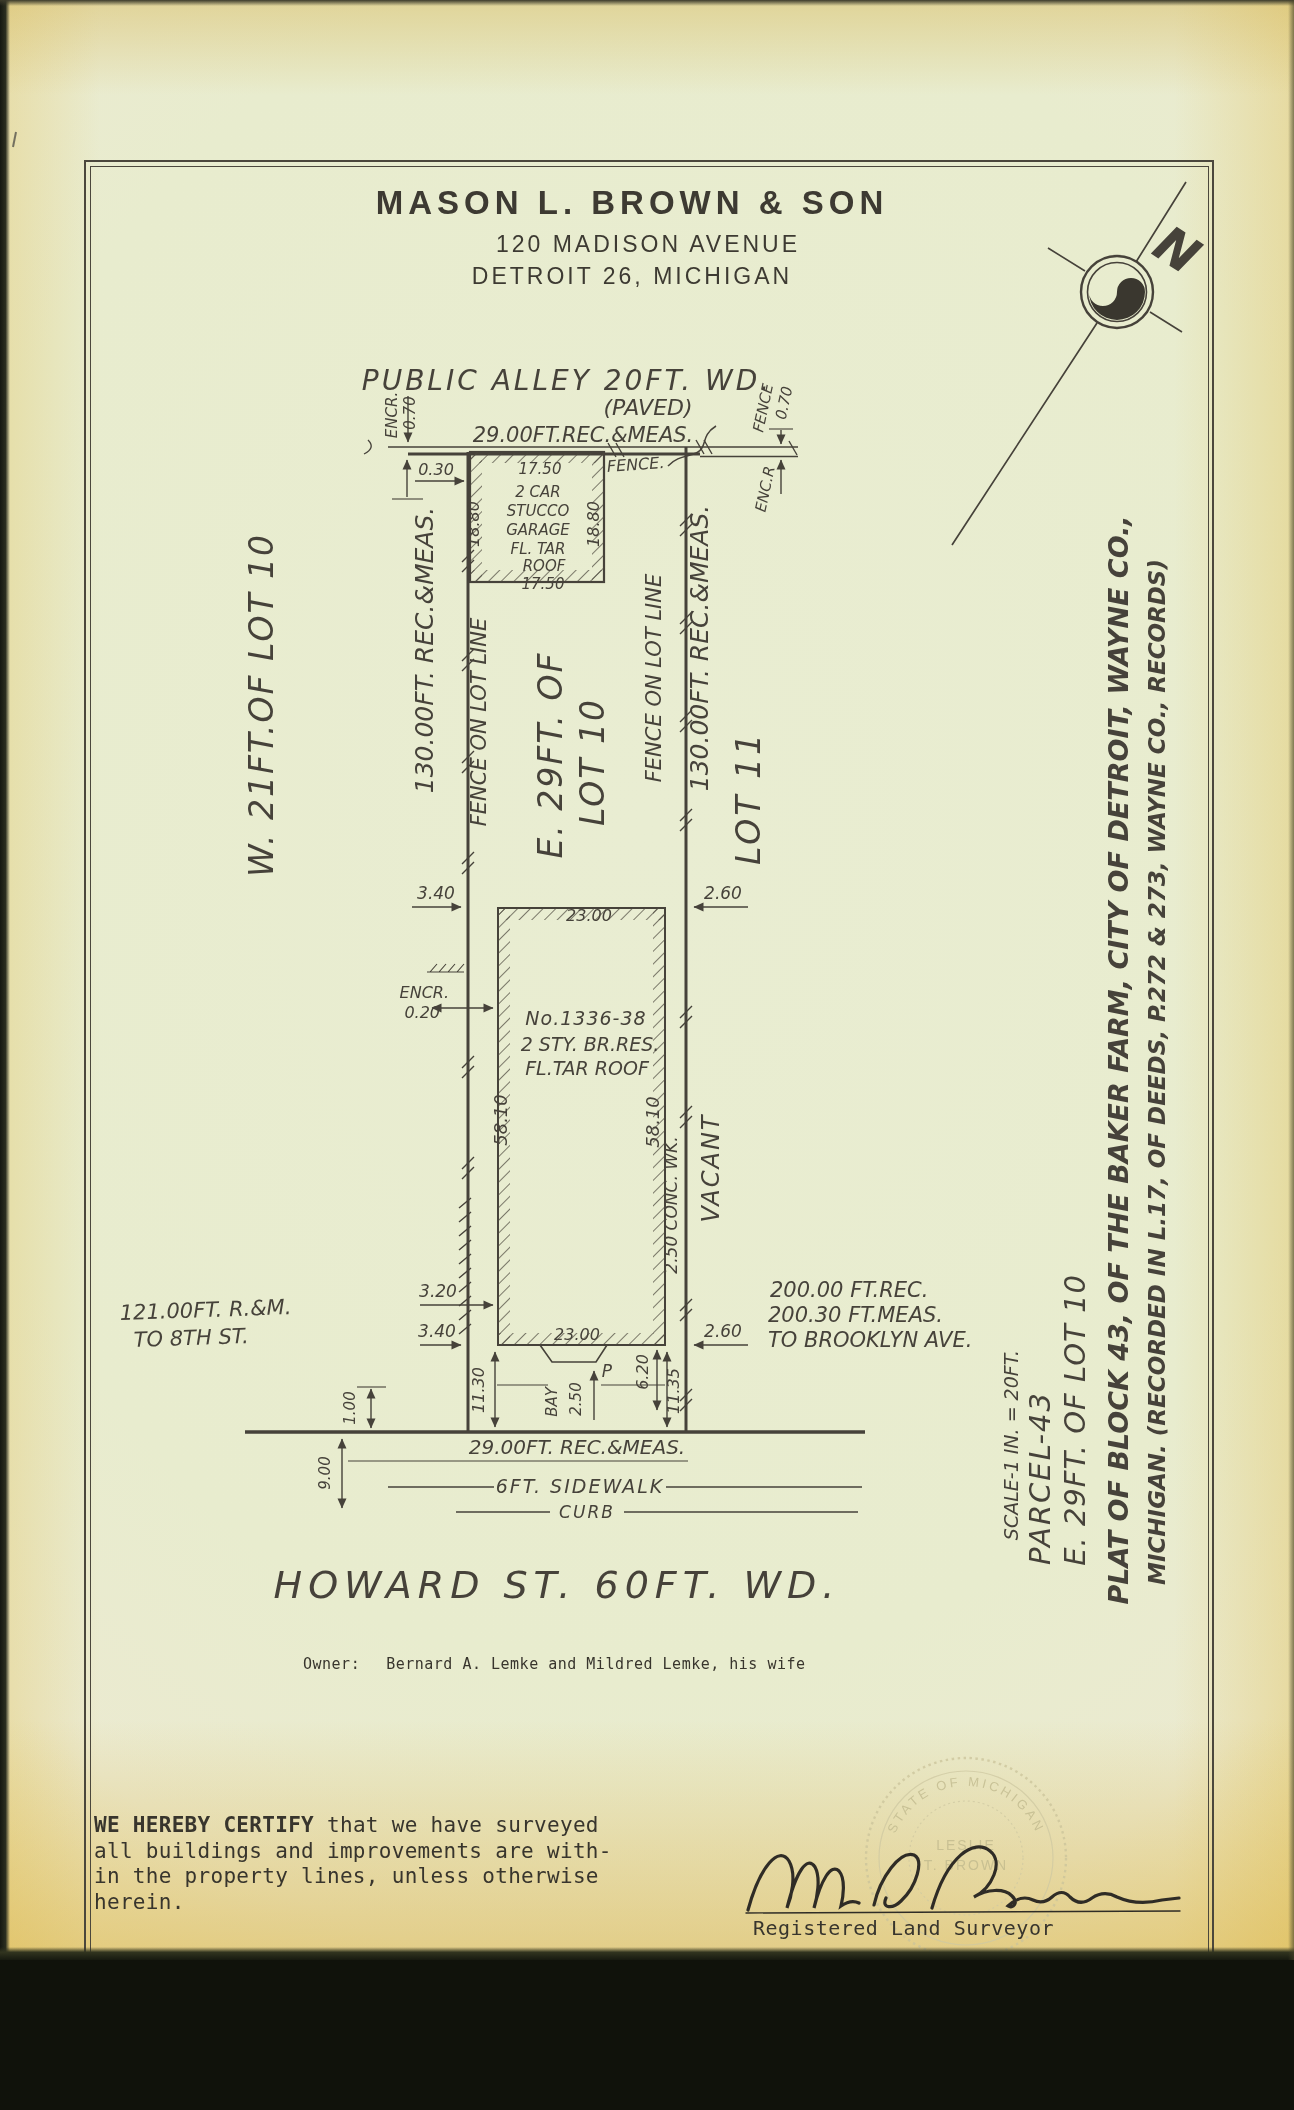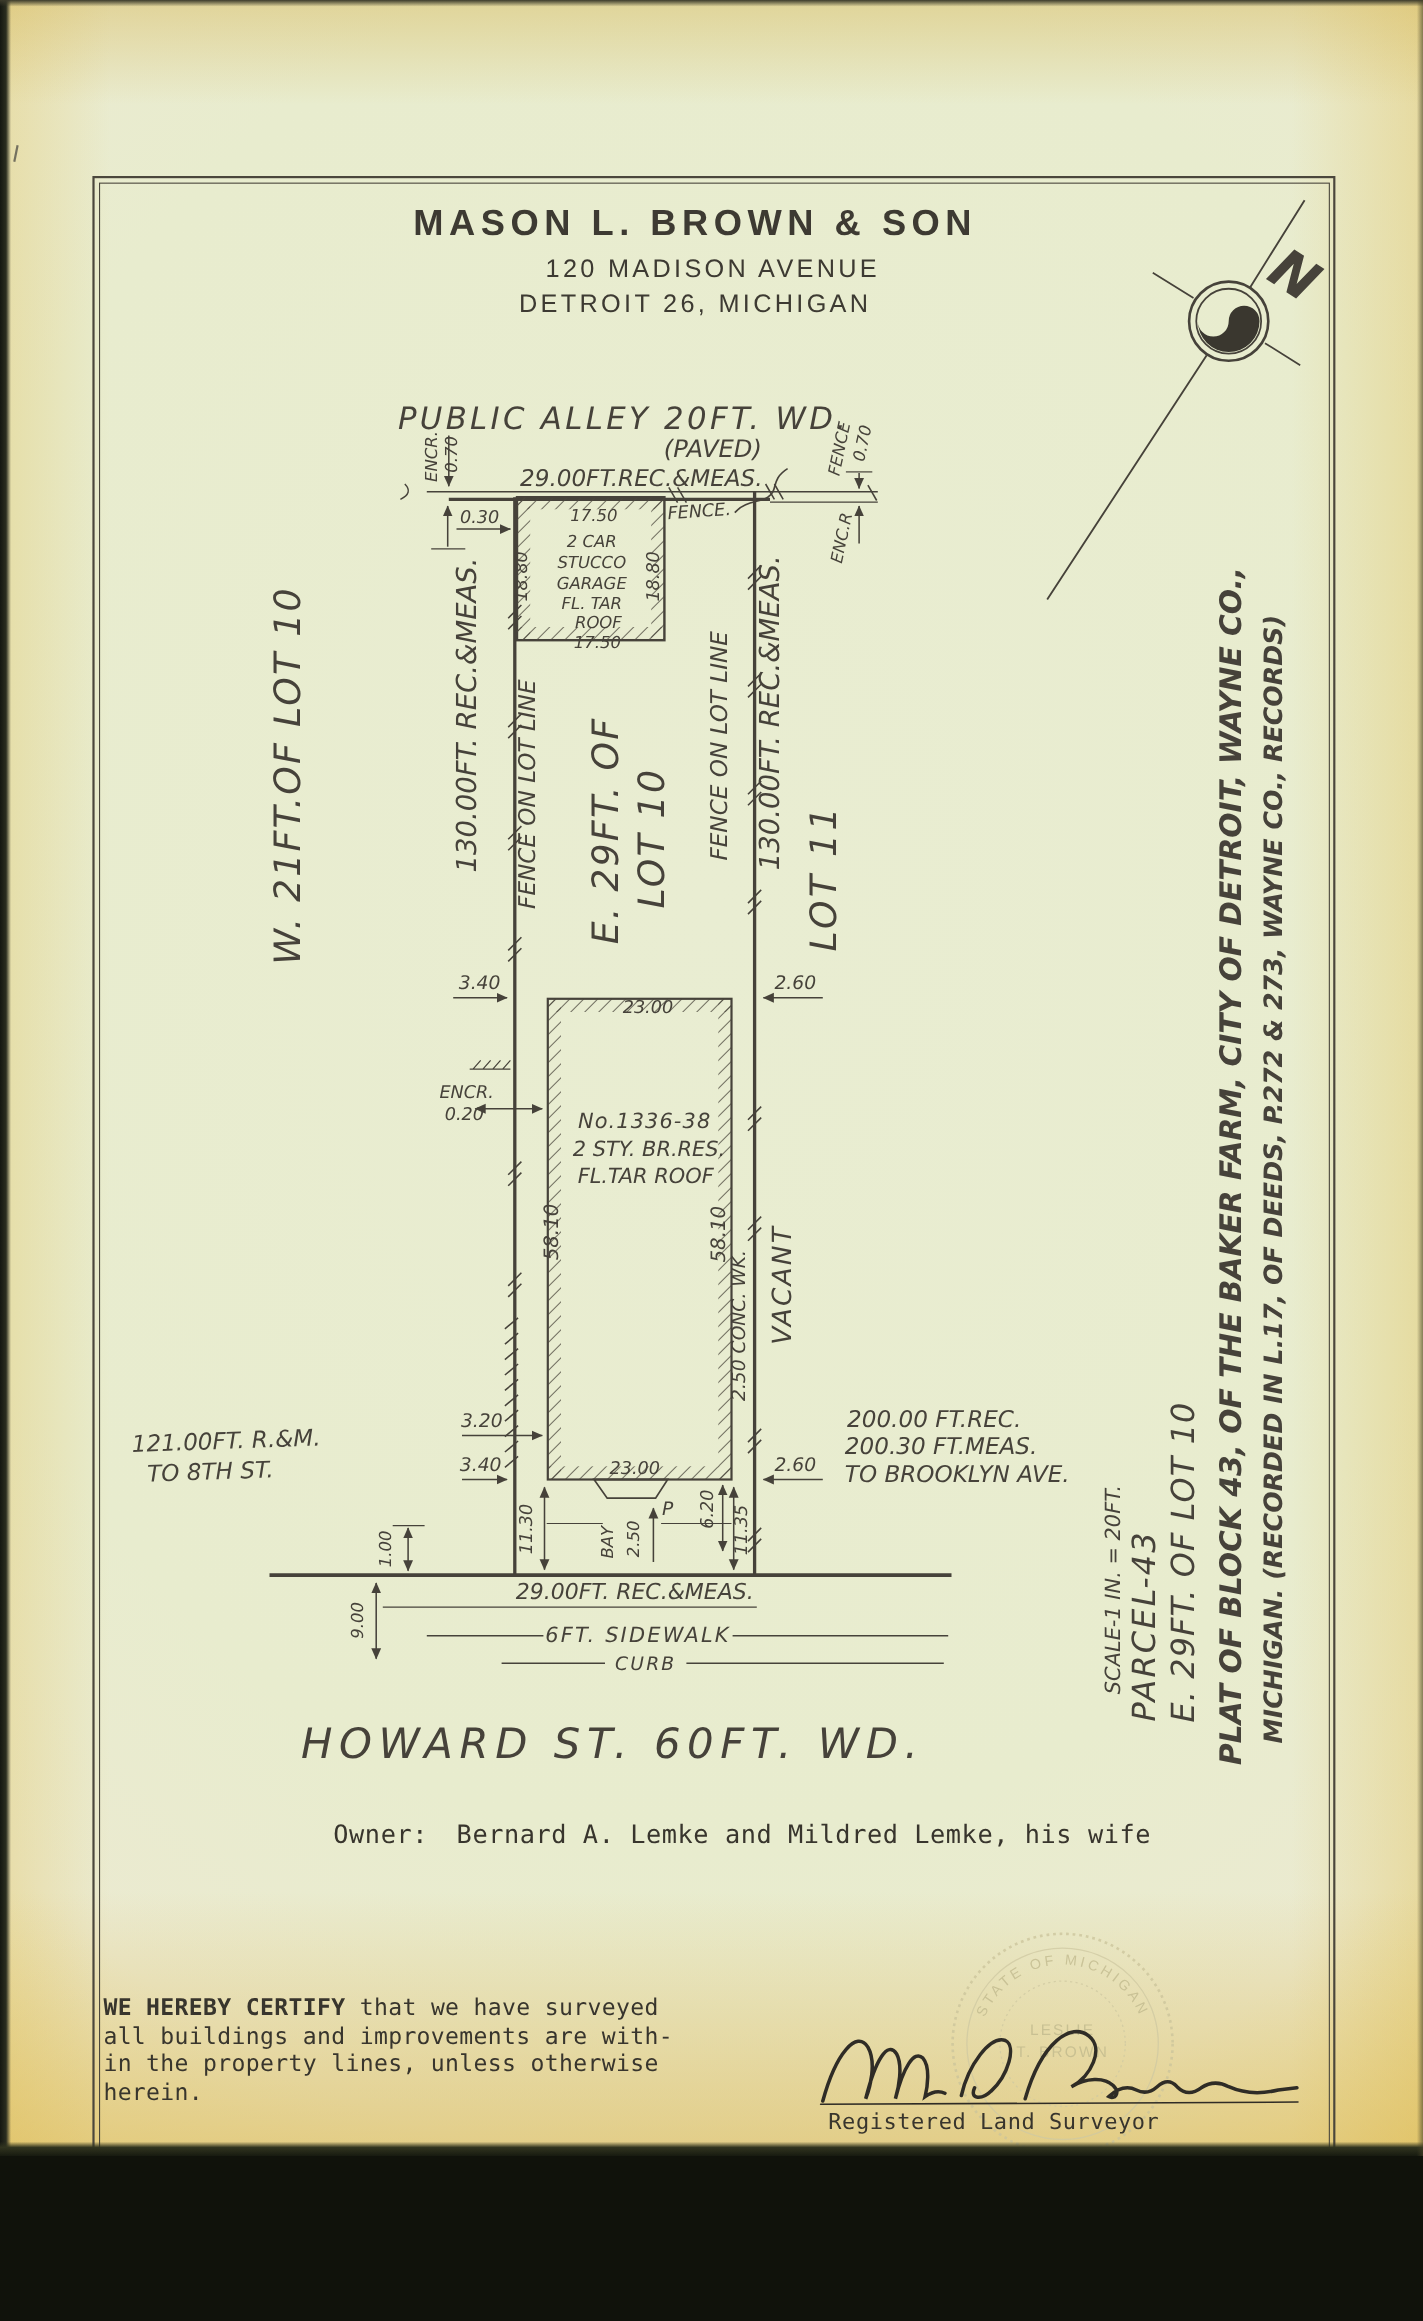--- a/index.html
+++ b/index.html
@@ -22,21 +22,21 @@
   .letterhead{position:absolute;left:0;right:30px;top:184px;text-align:center;color:#3d3a32;
     font-family:"Liberation Sans",sans-serif;}
   .lh-company{font-size:33px;font-weight:bold;letter-spacing:5px;}
   .lh-sub{font-size:19px;font-weight:bold;letter-spacing:4px;margin-top:13px;}
   .lh-addr{font-size:23px;letter-spacing:3px;margin-top:9px;margin-left:32px;}
   .lh-city{font-size:23px;letter-spacing:3px;margin-top:5px;}
   svg.plat{position:absolute;left:0;top:0;}
   .hl{font-family:"DejaVu Sans",sans-serif;font-style:italic;fill:#46423a;}
   .hb{font-weight:bold;}
   .tw{font-family:"DejaVu Sans Mono","Liberation Mono",monospace;color:#38352d;position:absolute;}
-  .owner{left:303px;top:1655px;font-size:23px;letter-spacing:.5px;}
+  .owner{left:303px;top:1655px;font-size:15px;letter-spacing:.5px;}
   .owner .gap{display:inline-block;width:26px;}
   .cert{left:94px;top:1813px;font-size:21px;line-height:25.5px;letter-spacing:.3px;}
   .cert .em{font-weight:bold;}
   .certdate{left:108px;top:1957px;font-size:16px;text-decoration:underline;}
   .regline{left:753px;top:1916px;font-size:20px;letter-spacing:.5px;}
   .docid{position:absolute;left:866px;top:2032px;font-family:"DejaVu Sans",sans-serif;
     font-style:italic;font-size:31px;letter-spacing:3px;color:#474237;}
 </style>
 </head>
 <body>

